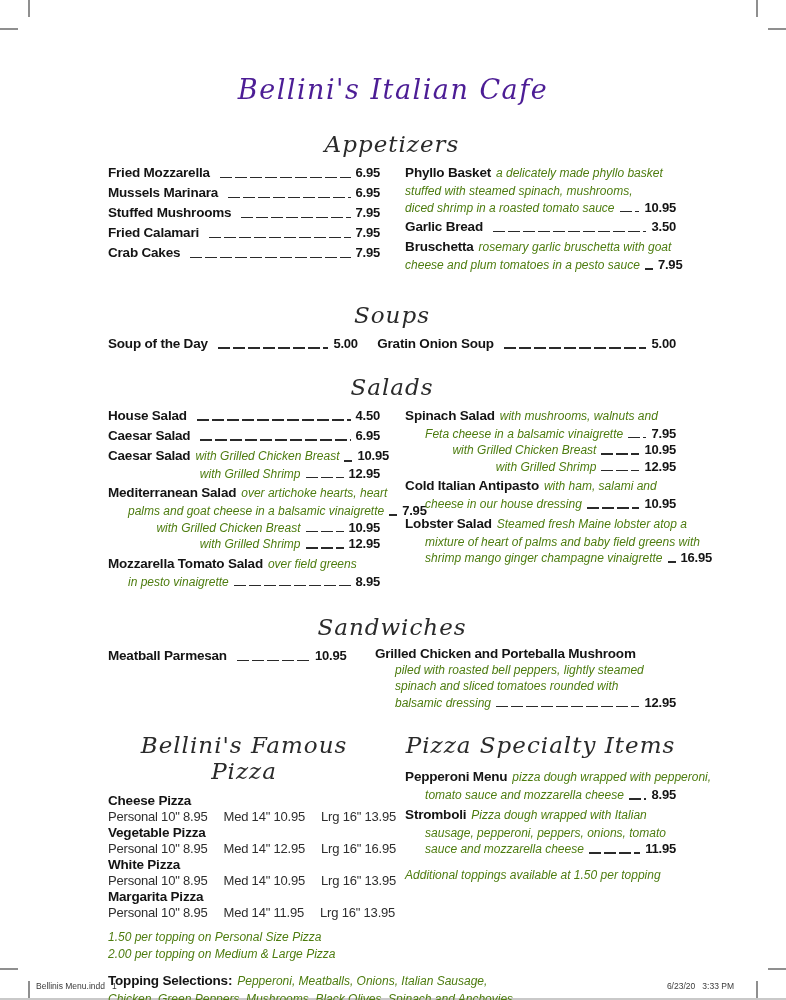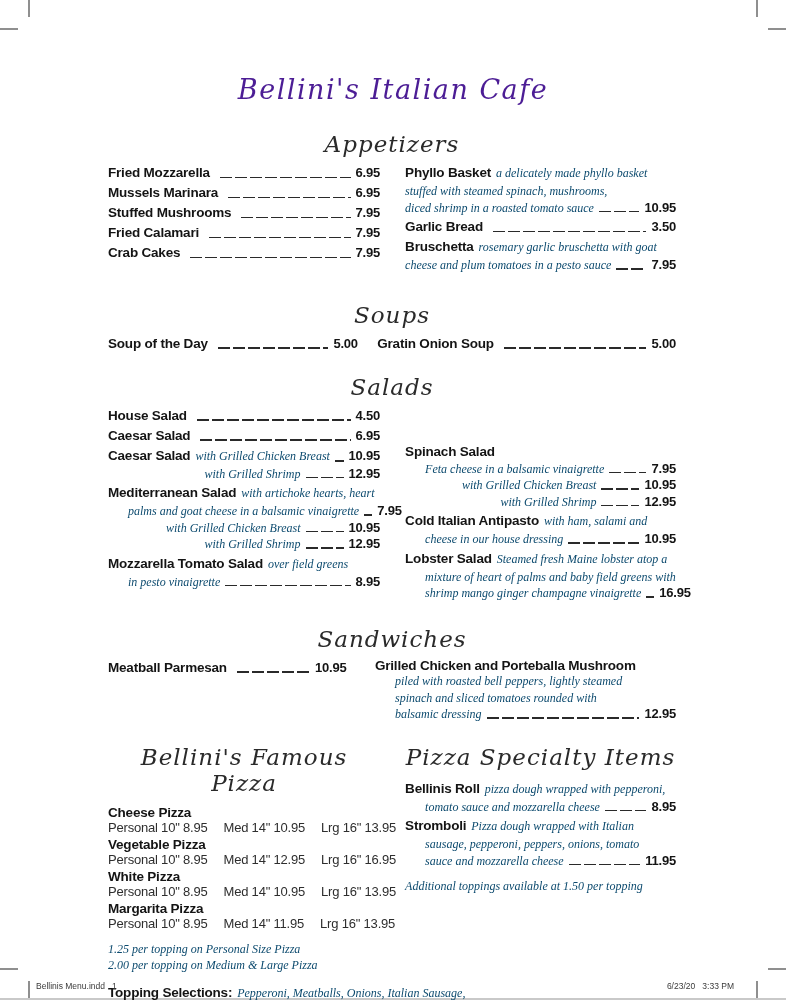--- a/index.html
+++ b/index.html
@@ -48,22 +48,22 @@
   .line.tight { line-height:16.5px; }
   .line.compact { line-height:15.5px; }
   .line.ind { padding-left:20px; }
   .line.right { justify-content:flex-end; }
 
   .bold {
     font-weight:700; font-size:13.5px; letter-spacing:-0.2px; color:#141414;
     white-space:pre; margin-right:5px;
   }
   .script {
-    font-family:Liberation Serif, serif; font-style:italic;
-    font-size:12px; color:#0c4a6e; white-space:pre;
+    font-family:Liberation Sans, sans-serif; font-style:italic;
+    font-size:12px; color:#4d7c0f; white-space:pre;
   }
   .size {
     font-size:13px; color:#2e2e2e; margin-right:16px; white-space:pre;
     letter-spacing:-0.2px;
   }
   .price { font-weight:700; font-size:13px; color:#141414; white-space:pre; letter-spacing:-0.2px; }
   .leader {
     flex:1 1 8px; min-width:8px; height:1.4px; margin:0 5px 4px 5px;
     align-self:flex-end;
     background:repeating-linear-gradient(90deg, #2a2a2a 0 12px, transparent 12px 15px);
@@ -221,21 +221,21 @@
               </div>
               <div class="line right tight">
                 <span class="script">with Grilled Shrimp</span>
                 <div class="leader"></div>
                 <span class="price">12.95</span>
               </div>
             </div>
             <div class="item">
               <div class="line">
                 <span class="bold">Mediterranean Salad</span>
-                <span class="script">with artichoke hearts, heart</span>
+                <span class="script">over artichoke hearts, heart</span>
               </div>
               <div class="line ind tight">
                 <span class="script">palms and goat cheese in a balsamic vinaigrette</span>
                 <div class="leader"></div>
                 <span class="price">7.95</span>
               </div>
               <div class="line right tight">
                 <span class="script">with Grilled Chicken Breast</span>
                 <div class="leader"></div>
                 <span class="price">10.95</span>
@@ -251,24 +251,25 @@
                 <span class="bold">Mozzarella Tomato Salad</span>
                 <span class="script">over field greens</span>
               </div>
               <div class="line ind tight">
                 <span class="script">in pesto vinaigrette</span>
                 <div class="leader"></div>
                 <span class="price">8.95</span>
               </div>
             </div>
           </div>
-          <div class="col" style="width: 47.7%; margin-top: 36px;">
+          <div class="col" style="width: 47.7%;">
             <div class="item">
               <div class="line">
                 <span class="bold">Spinach Salad</span>
+                <span class="script">with mushrooms, walnuts and</span>
               </div>
               <div class="line ind tight">
                 <span class="script">Feta cheese in a balsamic vinaigrette</span>
                 <div class="leader"></div>
                 <span class="price">7.95</span>
               </div>
               <div class="line right tight">
                 <span class="script">with Grilled Chicken Breast</span>
                 <div class="leader"></div>
                 <span class="price">10.95</span>
@@ -378,41 +379,41 @@
                 <span class="bold">Margarita Pizza</span>
               </div>
               <div class="line tight compact">
                 <span class="size">Personal 10" 8.95</span>
                 <span class="size">Med 14" 11.95</span>
                 <span class="size">Lrg 16" 13.95</span>
               </div>
             </div>
             <div class="item gap">
               <div class="line tight">
-                <span class="script">1.25 per topping on Personal Size Pizza</span>
+                <span class="script">1.50 per topping on Personal Size Pizza</span>
               </div>
               <div class="line tight">
                 <span class="script">2.00 per topping on Medium &amp; Large Pizza</span>
               </div>
             </div>
             <div class="item gap">
               <div class="line">
                 <span class="bold">Topping Selections:</span>
                 <span class="script">Pepperoni, Meatballs, Onions, Italian Sausage,</span>
               </div>
               <div class="line tight">
                 <span class="script">Chicken, Green Peppers, Mushrooms, Black Olives, Spinach and Anchovies</span>
               </div>
             </div>
           </div>
           <div class="col" style="width: 47.7%;">
             <h2 class="script-heading">Pizza Specialty Items</h2>
             <div class="item">
               <div class="line">
-                <span class="bold">Bellinis Roll</span>
+                <span class="bold">Pepperoni Menu</span>
                 <span class="script">pizza dough wrapped with pepperoni,</span>
               </div>
               <div class="line ind tight">
                 <span class="script">tomato sauce and mozzarella cheese</span>
                 <div class="leader"></div>
                 <span class="price">8.95</span>
               </div>
             </div>
             <div class="item">
               <div class="line">

